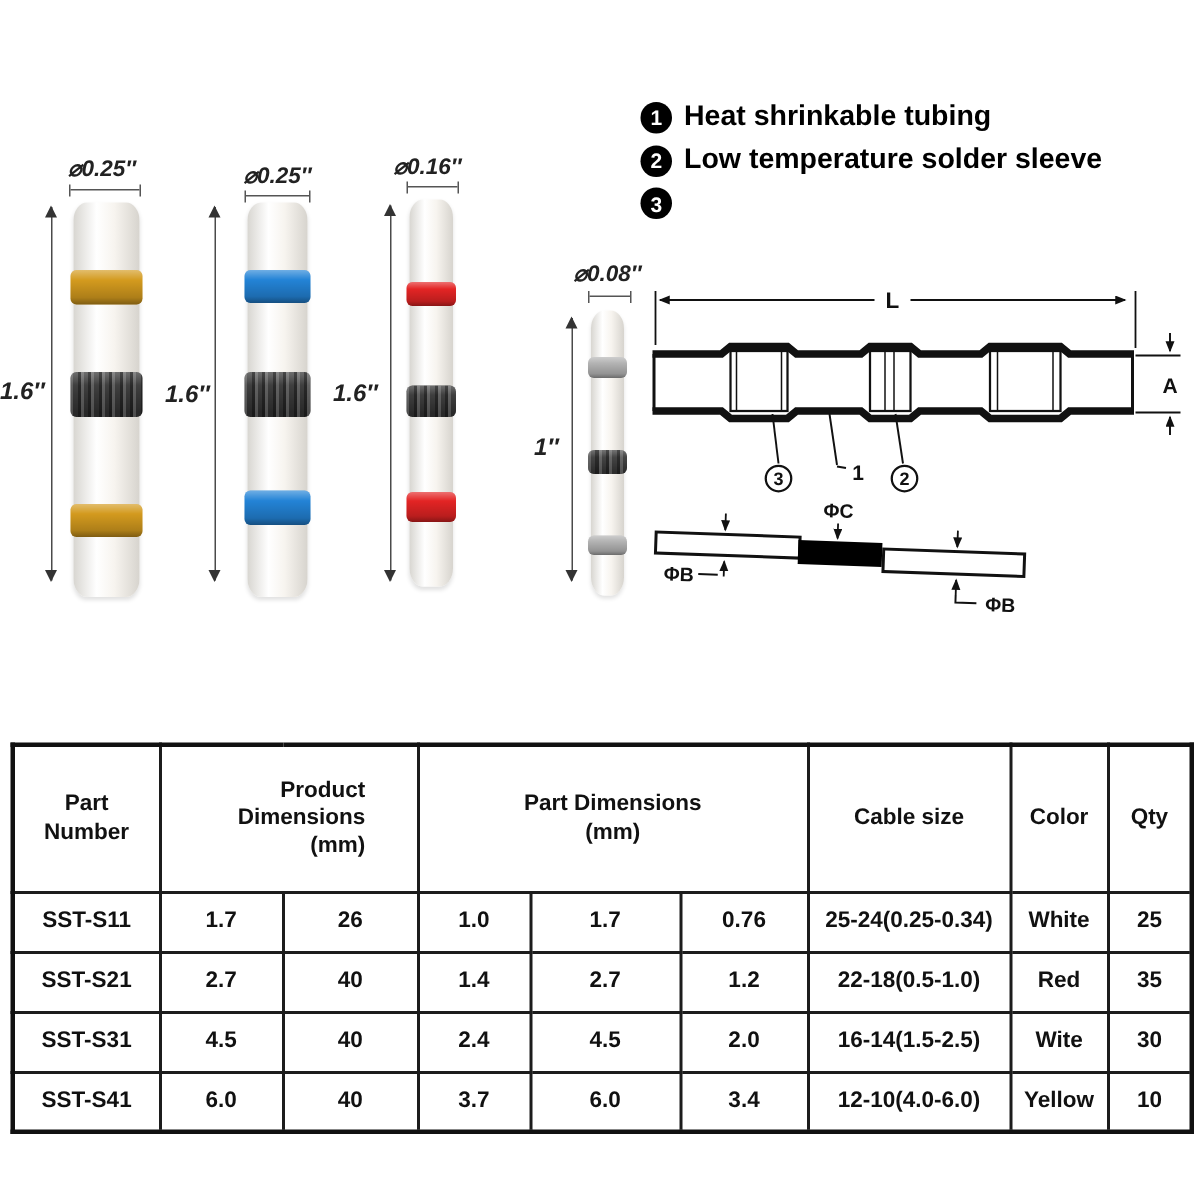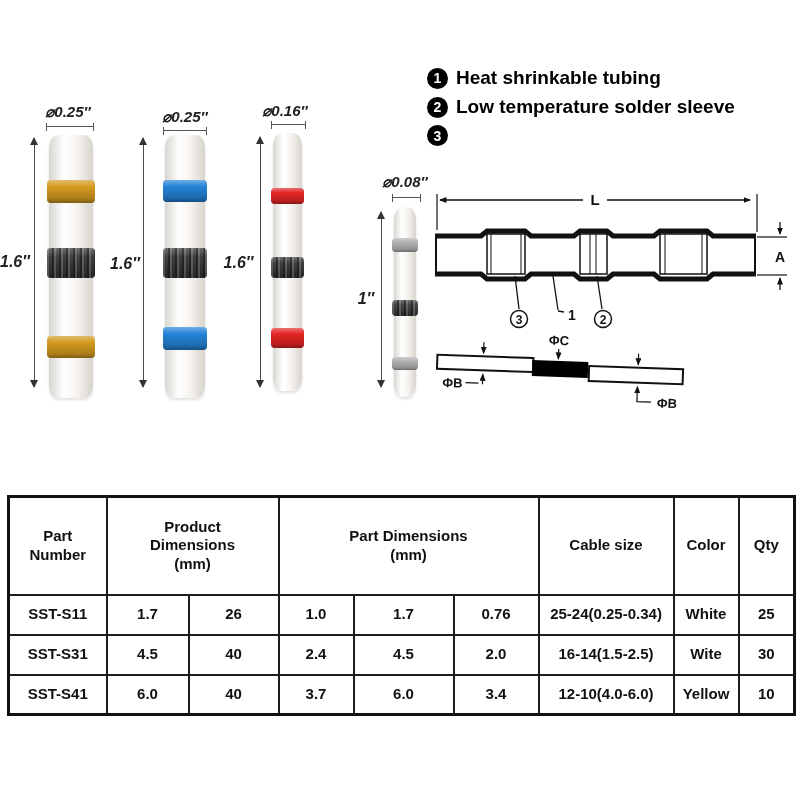--- a/index.html
+++ b/index.html
@@ -20,21 +20,21 @@
   .vdim::before {
     content:""; position:absolute; top:-1px; left:-4px;
     border-left:4px solid transparent; border-right:4px solid transparent; border-bottom:8px solid #333;
   }
   .vdim::after {
     content:""; position:absolute; bottom:-1px; left:-4px;
     border-left:4px solid transparent; border-right:4px solid transparent; border-top:8px solid #333;
   }
   .len-label {
     position:absolute; font-size:16px; font-weight:700; font-style:italic;
-    color:#222; text-align:center; white-space:nowrap;
+    color:#222; text-align:left; white-space:nowrap;
   }
   .tube-body {
     position:absolute; border-radius:9px / 12px;
     background:linear-gradient(to right,#d8d6d1,#ffffff 35%,#f7f4ef 62%,#d7d4ce);
     box-shadow:0 2px 3px rgba(0,0,0,0.12);
   }
   .band { position:absolute; left:-2px; right:-2px; border-radius:4px; }
   .band::after {
     content:""; position:absolute; inset:0; border-radius:4px;
     background:linear-gradient(rgba(255,255,255,.35), rgba(255,255,255,0) 30%, rgba(0,0,0,.18) 80%, rgba(0,0,0,.4));
@@ -64,21 +64,21 @@
     border-collapse:collapse; table-layout:fixed; border:3px solid #111;
   }
   .spec-table th, .spec-table td {
     border:2px solid #1c1c1c; font-weight:700; color:#111;
     text-align:center; vertical-align:middle; padding:0; font-size:15px; line-height:1.25;
   }
   .r-head { height:98px; }
   .r-sub  { height:40px; }
   .r-data { height:40px; }
   .wrap-part { display:inline-block; max-width:62px; }
-  .wrap-prod { display:inline-block; max-width:102px; }
+  .wrap-prod { display:inline-block; max-width:102px;text-align:right; }
   .wrap-wire { display:inline-block; max-width:152px; }
 </style>
 </head>
 <body>
 
 <div id="screen">
 
   <div class="tube-group" style="left:0;top:95px;width:105px;height:315px;">
     <div class="dia-label" style="left:28px;top:8px;width:80px;">⌀0.25″</div>
     <div class="dia-bracket" style="left:46px;top:28px;width:46px;"></div>
@@ -240,20 +240,31 @@
       <td>1.7</td>
       <td>26</td>
       <td>1.0</td>
       <td>1.7</td>
       <td>0.76</td>
       <td>25-24(0.25-0.34)</td>
       <td>White</td>
       <td>25</td>
     </tr>
     <tr class="r-data">
+      <td>SST-S21</td>
+      <td>2.7</td>
+      <td>40</td>
+      <td>1.4</td>
+      <td>2.7</td>
+      <td>1.2</td>
+      <td>22-18(0.5-1.0)</td>
+      <td>Red</td>
+      <td>35</td>
+    </tr>
+    <tr class="r-data">
       <td>SST-S31</td>
       <td>4.5</td>
       <td>40</td>
       <td>2.4</td>
       <td>4.5</td>
       <td>2.0</td>
       <td>16-14(1.5-2.5)</td>
       <td>Wite</td>
       <td>30</td>
     </tr>

